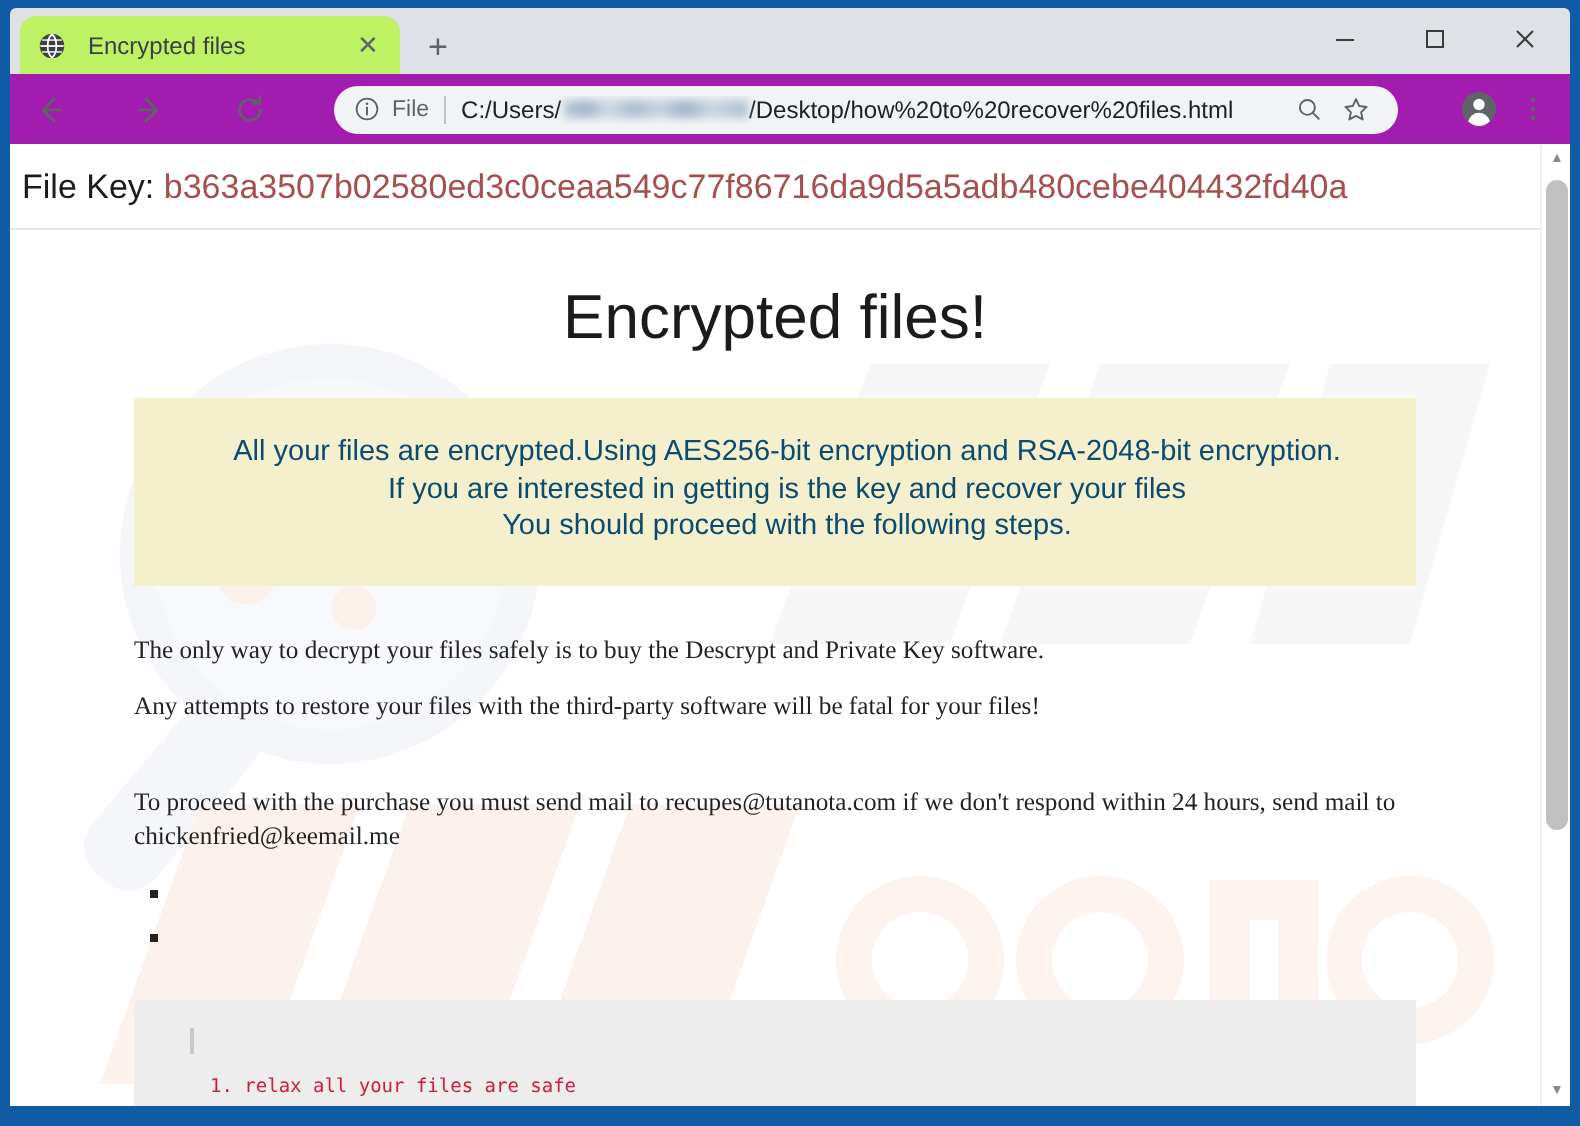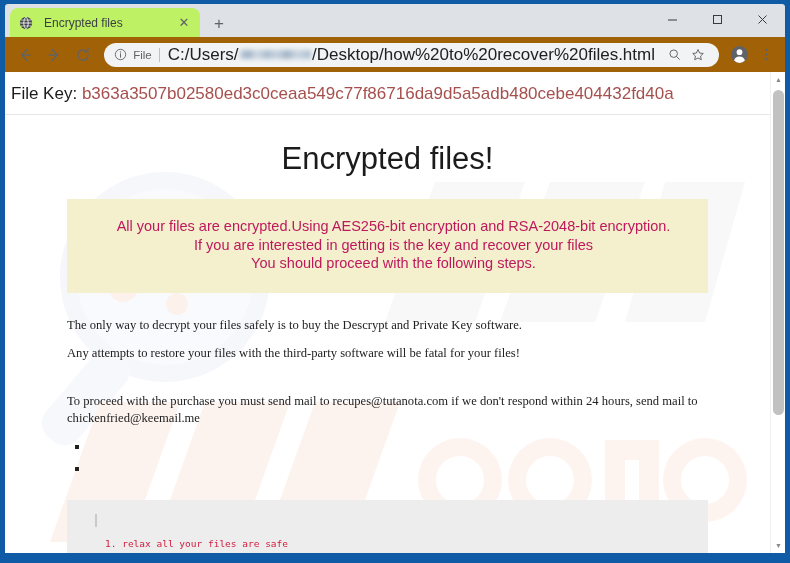--- a/index.html
+++ b/index.html
@@ -81,24 +81,25 @@
     width: 45px; height: 30px;
     display: flex; align-items: center; justify-content: center;
     color: #3b3b3b;
   }
   .wbtn svg { display: block; }
 
   
   #toolbar {
     position: relative;
     height: 35px;
-    background: #a16207;
+    background: #a21caf;
     display: flex;
     align-items: center;
     padding: 12px 6px;
+    gap: 20px;
   }
   .navbtn {
     width: 28px; height: 28px;
     margin-right: 2px;
     display: flex; align-items: center; justify-content: center;
     color: #5f6368;
   }
   #navback { color: #5f6368; }
   #omnibox {
     flex: 1 1 auto;
@@ -124,21 +125,21 @@
     margin-right: 7px;
   }
   #omni-sep {
     flex: 0 0 auto;
     width: 1px; height: 14px;
     background: #bdc1c6;
     margin-right: 8px;
   }
   #omni-url {
     flex: 1 1 auto;
-    font-size: 17px;
+    font-size: 12px;
     color: #202124;
     white-space: nowrap;
     overflow: hidden;
     display: flex;
     align-items: center;
   }
   .url-blur {
     display: inline-block;
     height: 9px;
     width: 92px;
@@ -226,21 +227,21 @@
     padding: 0;
   }
 
   #notice {
     margin: 22px 62px 0 62px;
     background: #f4efcd;
     padding: 18px 20px 20px 32px;
     text-align: center;
     font-size: 14.5px;
     line-height: 1.29;
-    color: #be185d;
+    color: #0c4a6e;
   }
 
   #body-text {
     margin: 24px 0 0 62px;
     width: 650px;
     font-size: 12.6px;
     color: #222;
     line-height: 1.35;
     font-family: Liberation Serif, serif;
   }

